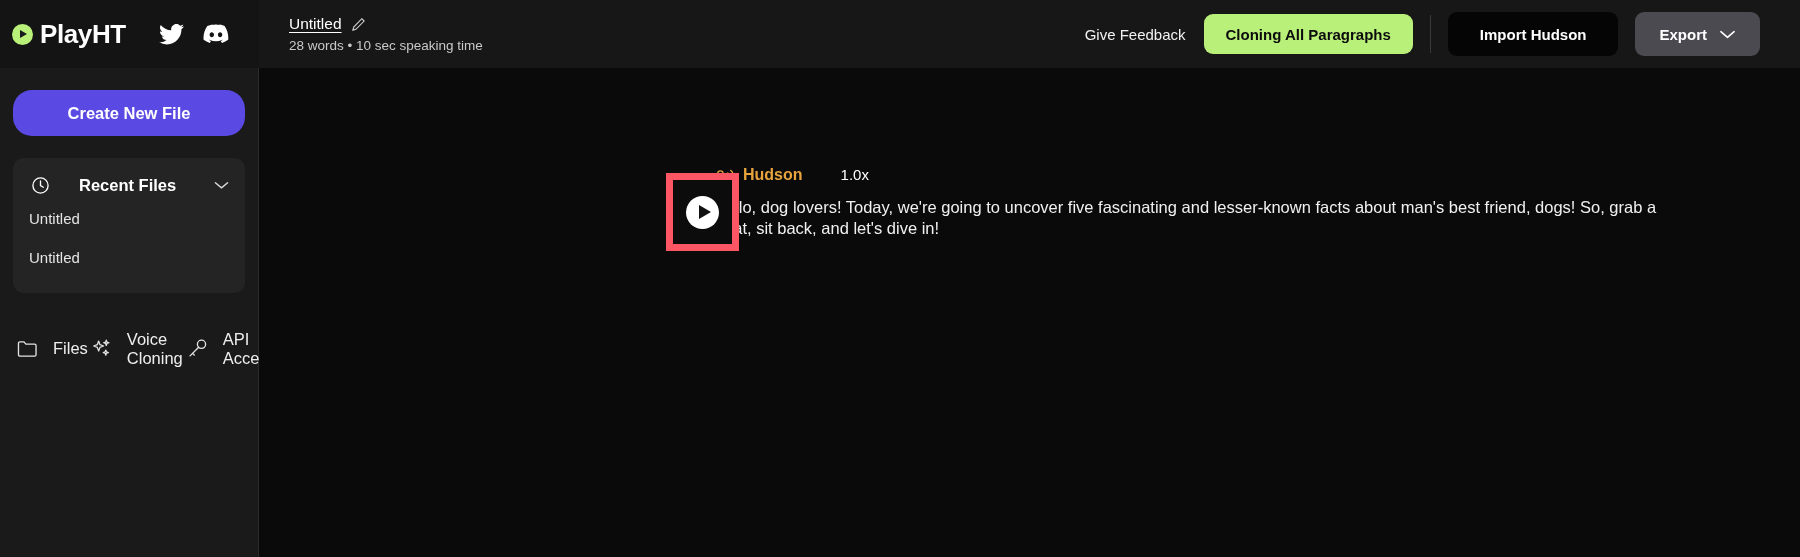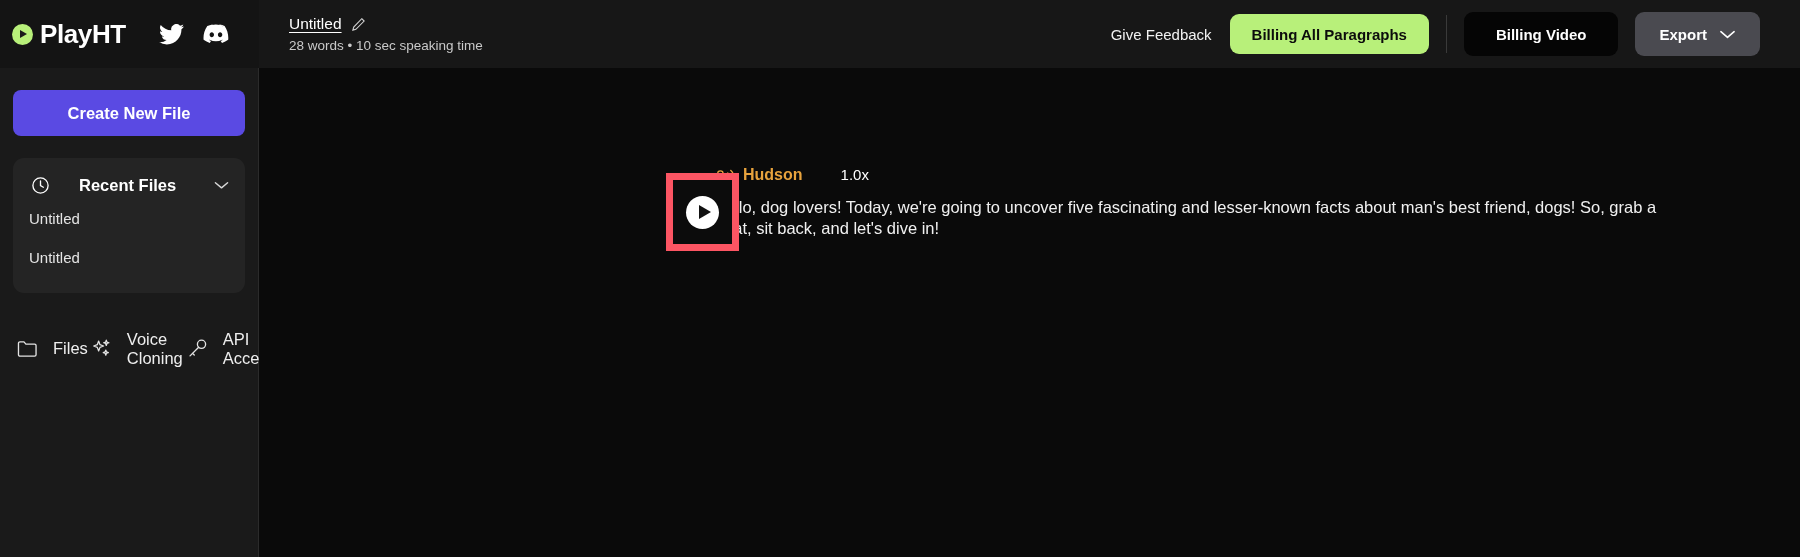--- a/index.html
+++ b/index.html
@@ -92,21 +92,21 @@
   
   .sidebar {
     width: 259px; min-width: 259px;
     background: #1a1a1a;
     border-right: 1px solid #2b2b2b;
     padding: 22px 13px 0 13px;
     display: flex; flex-direction: column;
   }
   .btn-create {
     background: #5a4ae3; color: #ffffff;
-    height: 46px; width: 100%; border-radius: 8px;
+    height: 46px; width: 100%; border-radius: 19px;
     font-size: 16.5px; font-weight: bold;
     display: flex; align-items: center; justify-content: center;
     cursor: pointer;
   }
   .recent-panel {
     margin-top: 22px; background: #242424; border-radius: 11px;
     padding: 14px 0 16px 0;
   }
   .recent-head {
     display: flex; align-items: center; gap: 28px;
@@ -198,23 +198,23 @@
             <svg width="15" height="15" viewBox="0 0 16 16" fill="none" stroke="#cfcfcf" stroke-width="1.2">
                 <path d="M11.5 1.8 14 4.3 5.2 13.1 2 14l.9-3.2 8.6-9z"></path>
               </svg>
           </span>
         </div>
         <div class="doc-sub">28 words • 10 sec speaking time</div>
       </div>
 
       <div class="head-actions">
         <span class="feedback-link">Give Feedback</span>
-        <button class="btn btn-generate">Billing All Paragraphs</button>
+        <button class="btn btn-generate">Cloning All Paragraphs</button>
         <span class="vdivider"></span>
-        <button class="btn btn-import">Billing Video</button>
+        <button class="btn btn-import">Import Hudson</button>
         <button class="btn btn-export">
           <span>Export</span>
           <span class="chev">
             <svg width="17" height="11" viewBox="0 0 18 11" fill="none" stroke="#ffffff" stroke-width="1.7" stroke-linecap="round" stroke-linejoin="round">
                 <path d="M2 2.5 9 8.5 16 2.5"></path>
               </svg>
           </span>
         </button>
       </div>
     </div>

